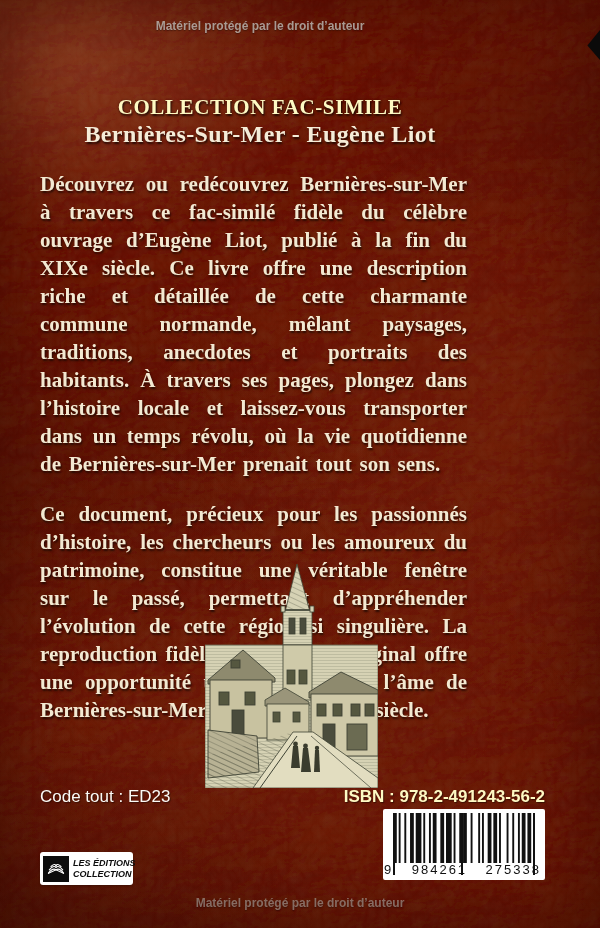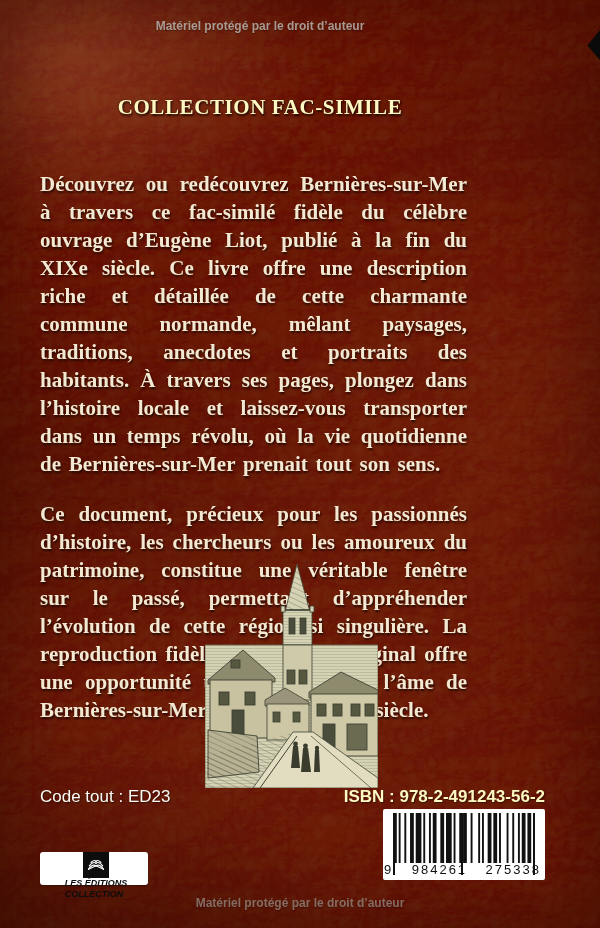--- a/index.html
+++ b/index.html
@@ -84,25 +84,24 @@
   #barcode-digits{
     position:absolute;left:0;bottom:3px;width:100%;
     display:flex;justify-content:space-between;
     padding:0 4px 0 1px;box-sizing:border-box;
     font-family:"Liberation Sans", sans-serif;
     font-size:13px;color:#111;
   }
   #barcode-digits span{letter-spacing:2px;}
 
   #publisher-logo{
-    left:40px;top:852px;width:108px;height:33px;
+    left:40px;top:852px;width:93px;height:33px;
     background:#fff;border-radius:3px;
     display:flex;align-items:center;
     box-shadow:0 1px 2px rgba(30,10,4,0.4);
-    flex-direction:column;
   }
   #publisher-mark{
     width:26px;height:26px;margin-left:3px;background:#0d0d0d;
     display:flex;align-items:center;justify-content:center;flex:none;
   }
   #publisher-text{
     margin-left:4px;
     font-family:"Liberation Sans", sans-serif;
     font-style:italic;font-weight:bold;
     font-size:9px;line-height:1.2;color:#0d0d0d;
@@ -139,20 +138,21 @@
     <rect width="600" height="928" fill="#000" opacity="0.35" filter="url(#speck)"></rect>
   </svg>
   <div id="tone-overlay"></div>
 
   <div class="layer" id="corner-wedge"></div>
 
   <div class="layer copyright" id="copyright-top">Matériel protégé par le droit d’auteur</div>
 
   <div class="layer" id="collection">COLLECTION FAC-SIMILE</div>
 
+  <div class="layer" id="title">Bernières-Sur-Mer - Eugène Liot</div>
 
   <div class="layer" id="text-col">
     <p>Découvrez ou redécouvrez Bernières-sur-Mer à travers ce fac-similé fidèle du célèbre ouvrage d’Eugène Liot, publié à la fin du XIXe siècle. Ce livre offre une description riche et détaillée de cette charmante commune normande, mêlant paysages, traditions, anecdotes et portraits des habitants. À travers ses pages, plongez dans l’histoire locale et laissez-vous transporter dans un temps révolu, où la vie quotidienne de Bernières-sur-Mer prenait tout son sens.</p>
     <p>Ce document, précieux pour les passionnés d’histoire, les chercheurs ou les amoureux du patrimoine, constitue une véritable fenêtre sur le passé, permettant d’appréhender l’évolution de cette région si singulière. La reproduction fidèle de l’ouvrage original offre une opportunité unique d’explorer l’âme de Bernières-sur-Mer à la fin du XIXe siècle.</p>
   </div>
 
   <svg class="layer" id="engraving" viewBox="0 0 173 228" aria-hidden="true">
     <defs>
       <pattern id="hatch" width="4" height="3" patternUnits="userSpaceOnUse">
         <rect width="4" height="3" fill="none"></rect>

